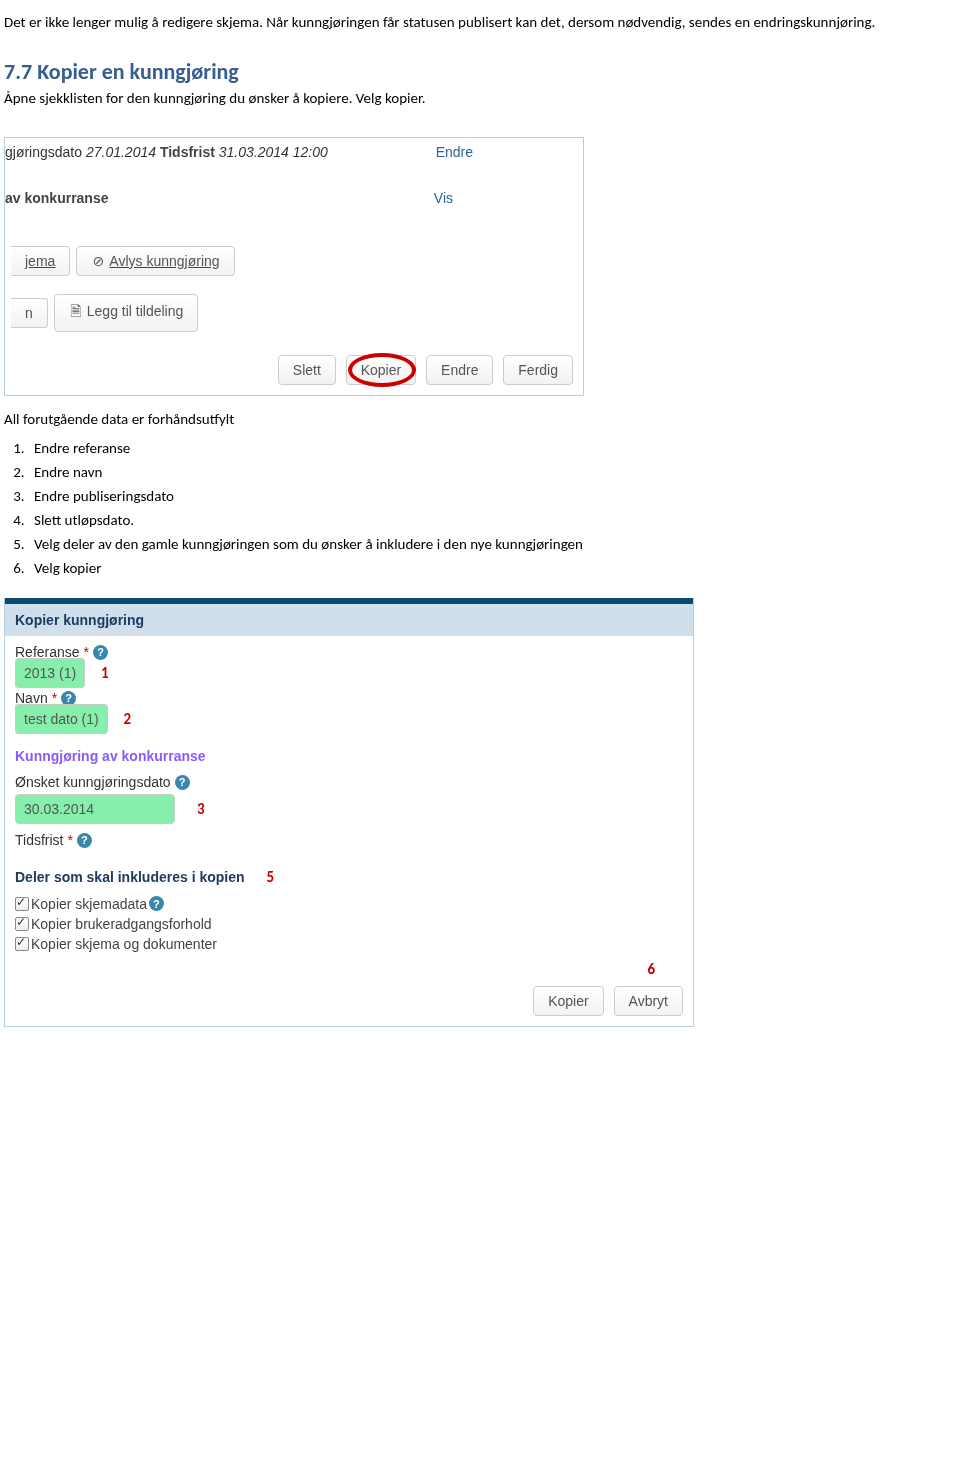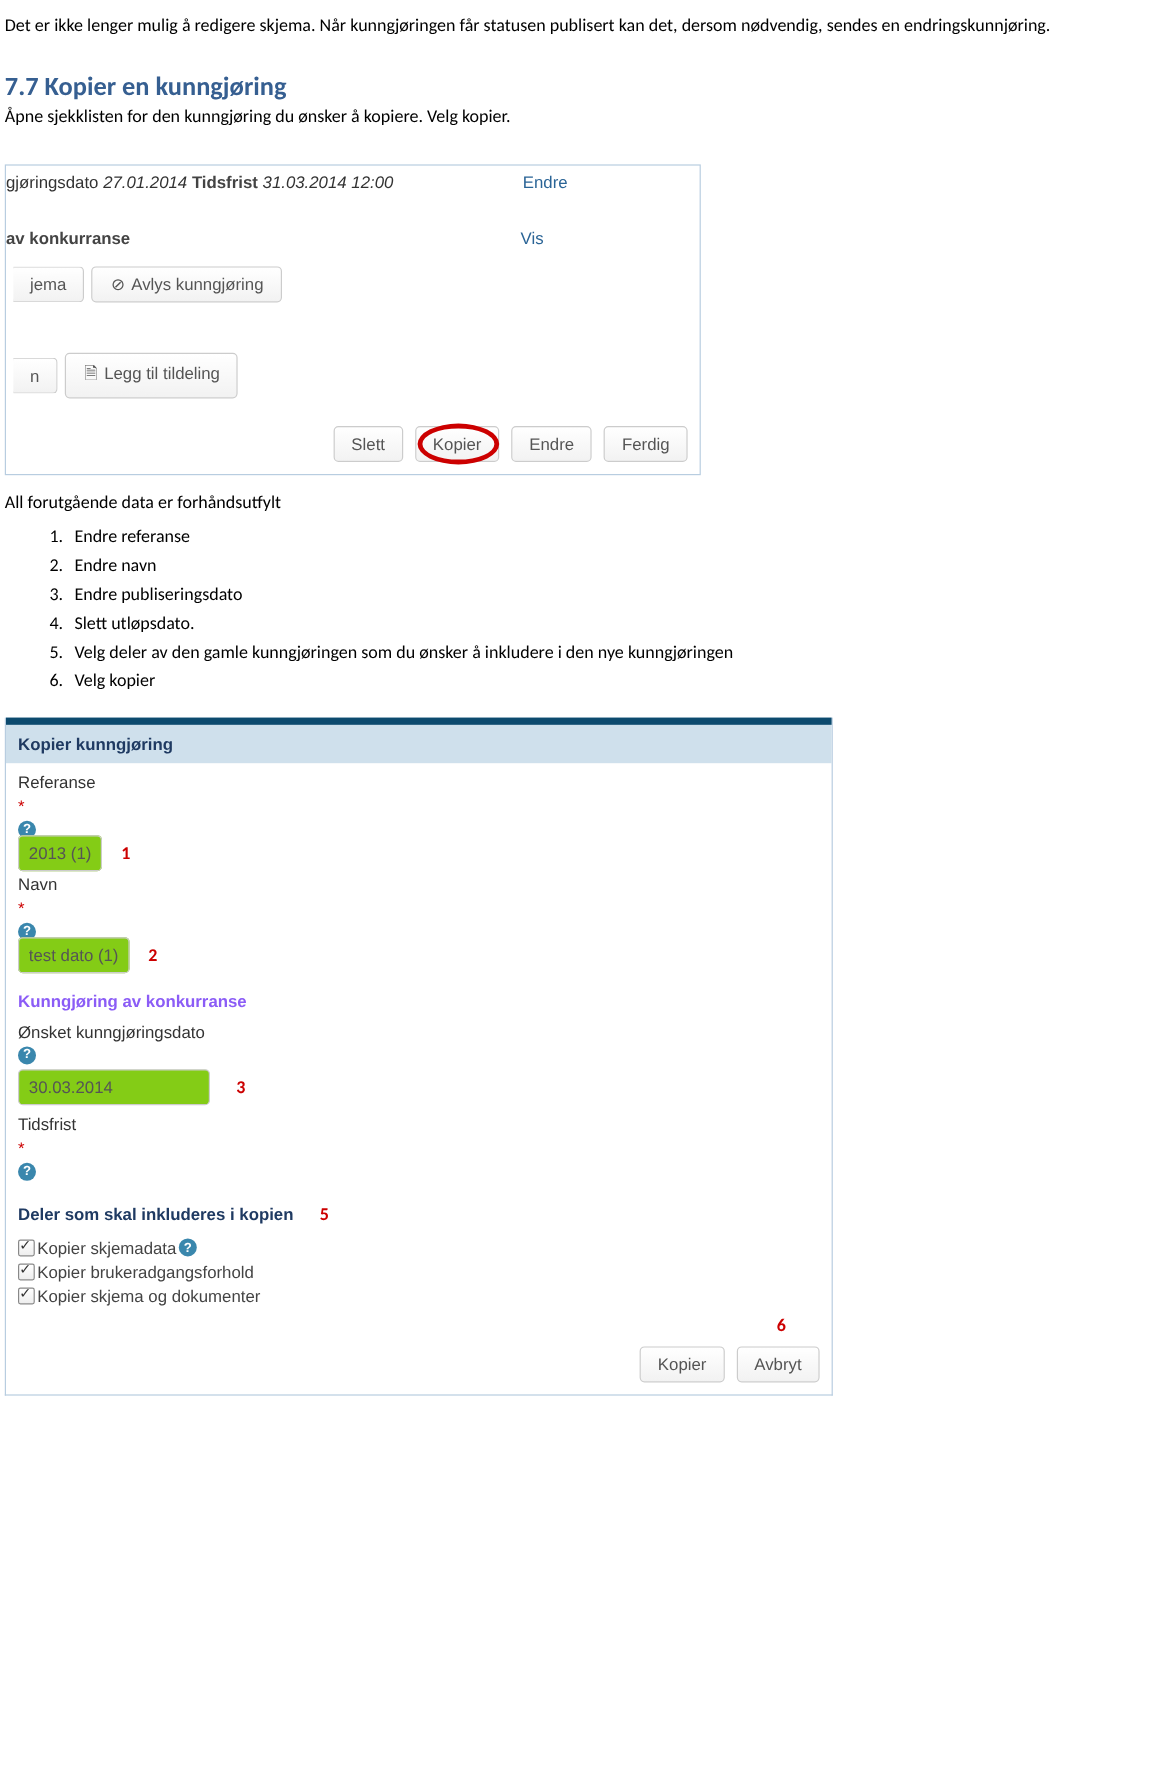--- a/index.html
+++ b/index.html
@@ -27,21 +27,21 @@
     margin-bottom: 14px;
   }
   
   .shot1 { width: 580px; height: 259px; position: relative; font-size: 14px; margin-top: 28px; }
   .shot1 .row { display: flex; align-items: center; }
   .shot1 .lbl { color: #333; }
   .shot1 .bold { font-weight: 700; }
   .shot1 .link { color: #2a6496; cursor: pointer; }
   .shot1 .row1 { position: absolute; top: 6px; left: 0; right: 0; }
   .shot1 .row2 { position: absolute; top: 52px; left: 0; right: 0; }
-  .shot1 .row3 { position: absolute; top: 84px; left: 0; }
+  .shot1 .row3 { position: absolute; top: 108px; left: 0; text-decoration: underline; }
   .shot1 .row4 { position: absolute; top: 156px; left: 0; }
   .shot1 .btnbar { position: absolute; bottom: 10px; right: 10px; }
   .s-btn {
     display: inline-block;
     border: 1px solid #ccc;
     border-radius: 4px;
     background: linear-gradient(#fff,#f2f2f2);
     padding: 6px 14px;
     font-size: 14px;
     color: #555;
@@ -50,54 +50,54 @@
   }
   .s-btn.cut-left { border-top-left-radius: 0; border-bottom-left-radius: 0; border-left: 0; }
   .s-btn .ico { margin-right: 4px; display:inline-block; width:14px; text-align:center; }
   .circle-red {
     position: absolute;
     border: 4px solid #c00;
     border-radius: 50%;
     width: 68px; height: 34px;
     pointer-events: none;
   }
-  .ol { margin: 8px 0 18px 52px; line-height: 1.6; }
+  .ol { margin: 8px 0 18px 24px; line-height: 1.6; }
   .ol li { padding-left: 6px; }
   
   .shot2 { width: 690px; font-size: 14px; border-top: none; }
   .form-header {
     background: #cfe0ec;
     color: #1f3a62;
     font-weight: 700;
     padding: 8px 10px;
     border-top: 6px solid #0c4a6e;
   }
   .form-body { padding: 8px 10px 0 10px; position: relative; }
   .field-row { margin-bottom: 8px; }
-  .field-label { color: #333; margin-bottom: 4px; display:flex; align-items:flex-start; gap:4px;flex-direction:column; }
+  .field-label { color: #333; margin-bottom: 4px; display:flex; align-items:flex-end; gap:4px; }
   .req { color: #c00; }
   .help {
     display: inline-flex;
     align-items: center;
     justify-content: center;
     width: 15px; height: 15px;
     border-radius: 50%;
     background: #3a87ad;
     color: #fff;
     font-size: 11px;
     font-weight: 700;
     cursor: pointer;
   }
   .input {
     border: 1px solid #ccc;
     border-radius: 4px;
     padding: 6px 8px;
     font-size: 14px;
     color: #555;
-    background: #84cc16;
+    background: #86efac;
     width: 440px;
   }
   .input.sm { width: 160px; display:inline-block; margin-right:6px; }
   .input.sm2 { width: 100px; display:inline-block; }
   .numtag { color: #c00; font-weight: 700; margin-left: 12px; font-family: Calibri, Arial, sans-serif; font-size: 15px; }
   .subhead {
     font-weight: 700;
     margin: 20px 0 10px 0;
     color: #8b5cf6;
   }

